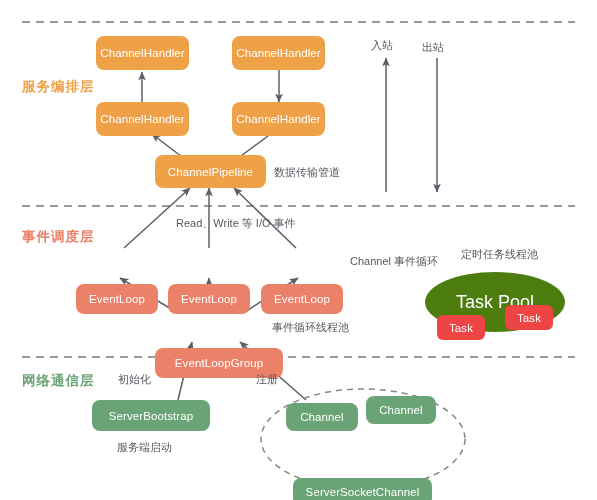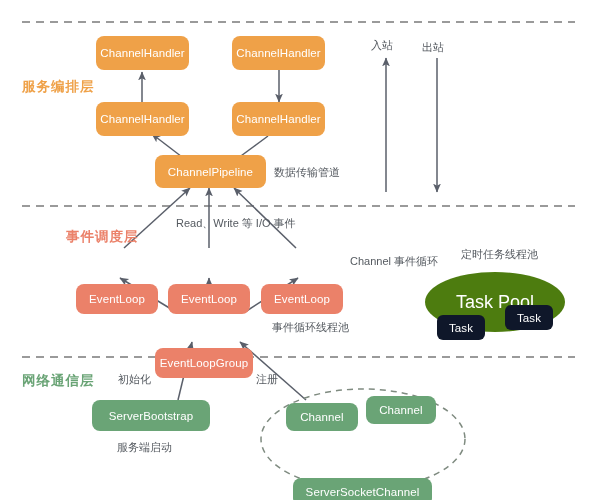--- a/index.html
+++ b/index.html
@@ -31,21 +31,21 @@
     border-radius: 8px;
     font-size: 11.5px;
     letter-spacing: 0.1px;
     white-space: nowrap;
     box-sizing: border-box;
     z-index: 3;
   }
   .node.orange { background: #efa148; }
   .node.salmon { background: #eb8169; margin-top: 36px; }
   .node.green  { background: #6aa476; }
-  .node.blue   { background: #0f172a; border-radius: 6px; }
+  .node.blue   { background: #ef4444; border-radius: 6px; }
   .ellipse-node {
     position: absolute;
     display: flex;
     align-items: center;
     justify-content: center;
     background: #4d7c0f;
     border-radius: 50%;
     color: #ffffff;
     font-size: 18px;
     z-index: 2;
@@ -98,42 +98,42 @@
     <line x1="209" y1="312" x2="209" y2="278" stroke="#5a5f6a" stroke-width="1.5" marker-end="url(#arrowhead)"></line>
     <line x1="245" y1="312" x2="298" y2="278" stroke="#5a5f6a" stroke-width="1.5" marker-end="url(#arrowhead)"></line>
 
     <line x1="178" y1="400" x2="192" y2="342" stroke="#5a5f6a" stroke-width="1.5" marker-end="url(#arrowhead)"></line>
     <line x1="306" y1="400" x2="240" y2="342" stroke="#5a5f6a" stroke-width="1.5" marker-end="url(#arrowhead)"></line>
 
     <ellipse cx="363" cy="439" rx="102" ry="50" fill="none" stroke="#7f8b80" stroke-width="1.5" stroke-dasharray="6,5"></ellipse>
   </svg>
 
   <div class="layer-label" style="left:22px; top:78px; color:#efa148;">服务编排层</div>
-  <div class="layer-label" style="left:22px; top:228px; color:#eb8169;margin-left:44px;">事件调度层</div>
+  <div class="layer-label" style="left:22px; top:228px; color:#eb8169;">事件调度层</div>
   <div class="layer-label" style="left:22px; top:372px; color:#6aa476;">网络通信层</div>
 
   <div class="node orange" style="left:96px; top:36px; width:93px; height:34px;">ChannelHandler</div>
   <div class="node orange" style="left:232px; top:36px; width:93px; height:34px;">ChannelHandler</div>
   <div class="node orange" style="left:96px; top:102px; width:93px; height:34px;">ChannelHandler</div>
   <div class="node orange" style="left:232px; top:102px; width:93px; height:34px;">ChannelHandler</div>
   <div class="node orange" style="left:155px; top:155px; width:111px; height:33px;">ChannelPipeline</div>
 
   <div class="note" style="left:274px; top:165px;">数据传输管道</div>
   <div class="note" style="left:371px; top:38px;">入站</div>
   <div class="note" style="left:422px; top:40px;">出站</div>
 
   <div class="note" style="left:176px; top:216px;">Read、Write 等 I/O 事件</div>
 
   <div class="node salmon" style="left:76px; top:248px; width:82px; height:30px;">EventLoop</div>
   <div class="node salmon" style="left:168px; top:248px; width:82px; height:30px;">EventLoop</div>
   <div class="node salmon" style="left:261px; top:248px; width:82px; height:30px;">EventLoop</div>
 
   <div class="note" style="left:350px; top:254px;">Channel 事件循环</div>
 
-  <div class="node salmon" style="left:155px; top:312px; width:98px; height:30px;">EventLoopGroup</div>
+  <div class="node salmon" style="left:155px; top:312px; width:128px; height:30px;">EventLoopGroup</div>
 
   <div class="note" style="left:272px; top:320px;">事件循环线程池</div>
 
   <div class="note" style="left:461px; top:247px;">定时任务线程池</div>
 
   <div class="ellipse-node" style="left:425px; top:272px; width:140px; height:60px;">Task Pool</div>
   <div class="node blue" style="left:437px; top:315px; width:48px; height:25px;">Task</div>
   <div class="node blue" style="left:505px; top:305px; width:48px; height:25px;">Task</div>
 
   <div class="note" style="left:118px; top:372px;">初始化</div>

